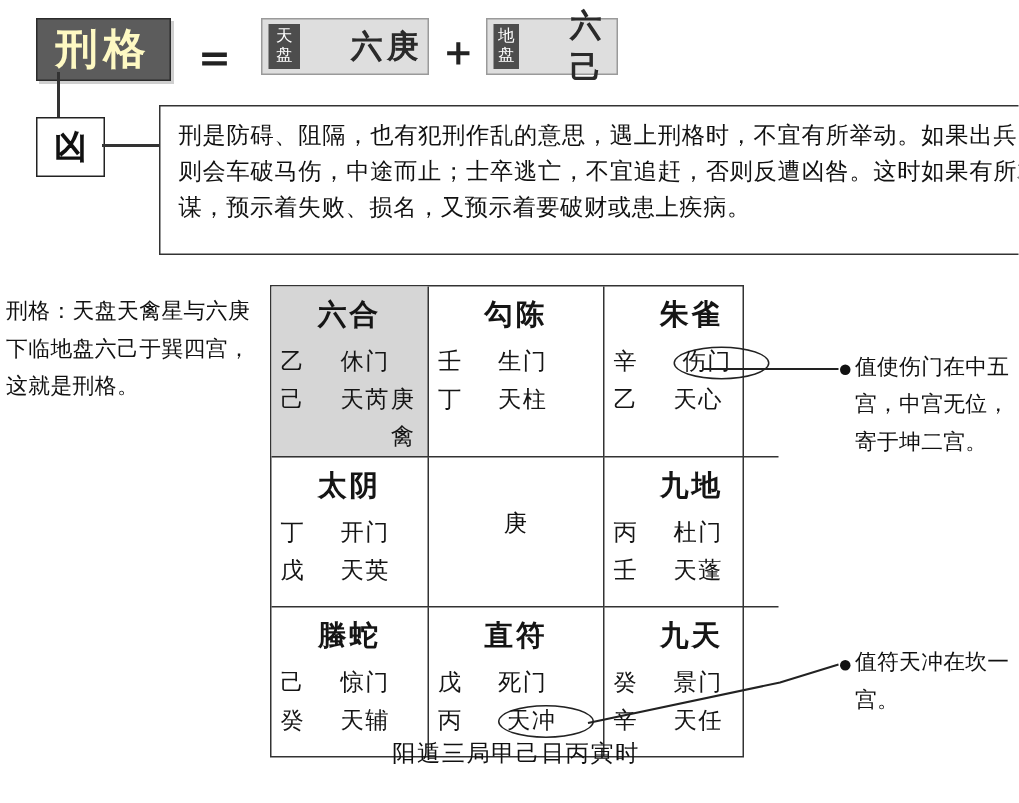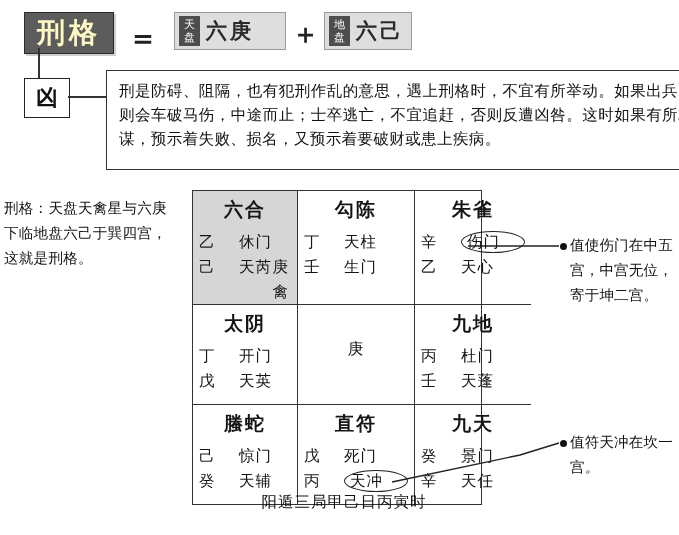--- a/index.html
+++ b/index.html
@@ -51,20 +51,21 @@
   .chip {
     position: absolute;
     top: 4px;
     height: 38px;
     background: #dedede;
     border: 1px solid #9a9a9a;
     display: flex;
     align-items: center;
     padding: 0 0 0 4px;
     box-sizing: border-box;
+    gap: 28px;
   }
   .chip .tag {
     display: inline-block;
     background: #4d4d4d;
     color: #fff;
     font-size: 11px;
     line-height: 13px;
     padding: 2px 3px;
     text-align: center;
     width: 15px;
@@ -134,22 +135,22 @@
   }
   #left-note-text {
     font-size: 14.5px;
     line-height: 25px;
     color: #111;
     letter-spacing: 0.3px;
   }
 
   
   #grid {
-    left: 192px; top: 190px;
-    width: 290px; height: 315px;
+    left: 180px; top: 190px;
+    width: 316px; height: 315px;
     border: 1.5px solid #333;
     box-sizing: border-box;
     display: grid;
     grid-template-columns: 1fr 1fr 1fr;
     grid-template-rows: 1fr 1fr 1fr;
     background: #fff;
   }
   .cell {
     border-right: 1.2px solid #333;
     border-bottom: 1.2px solid #333;
@@ -282,22 +283,22 @@
 </div>
 
 <div class="abs" id="grid">
     <div class="cell shaded">
       <div class="cell-title">六合</div>
       <div class="cell-line"><span class="stem">乙</span><span class="mid">休门</span><span class="right-stem">庚</span></div>
       <div class="cell-line"><span class="stem">己</span><span class="mid">天芮</span><span class="right-stem">禽</span></div>
     </div>
     <div class="cell">
       <div class="cell-title">勾陈</div>
+      <div class="cell-line"><span class="stem">壬</span><span class="mid">生门</span></div>
       <div class="cell-line"><span class="stem">丁</span><span class="mid">天柱</span></div>
-      <div class="cell-line"><span class="stem">壬</span><span class="mid">生门</span></div>
     </div>
     <div class="cell col3">
       <div class="cell-title">朱雀</div>
       <div class="cell-line"><span class="stem">辛</span><span class="mid circled">伤门</span></div>
       <div class="cell-line"><span class="stem">乙</span><span class="mid">天心</span></div>
     </div>
     <div class="cell">
       <div class="cell-title">太阴</div>
       <div class="cell-line"><span class="stem">丁</span><span class="mid">开门</span></div>
       <div class="cell-line"><span class="stem">戊</span><span class="mid">天英</span></div>

